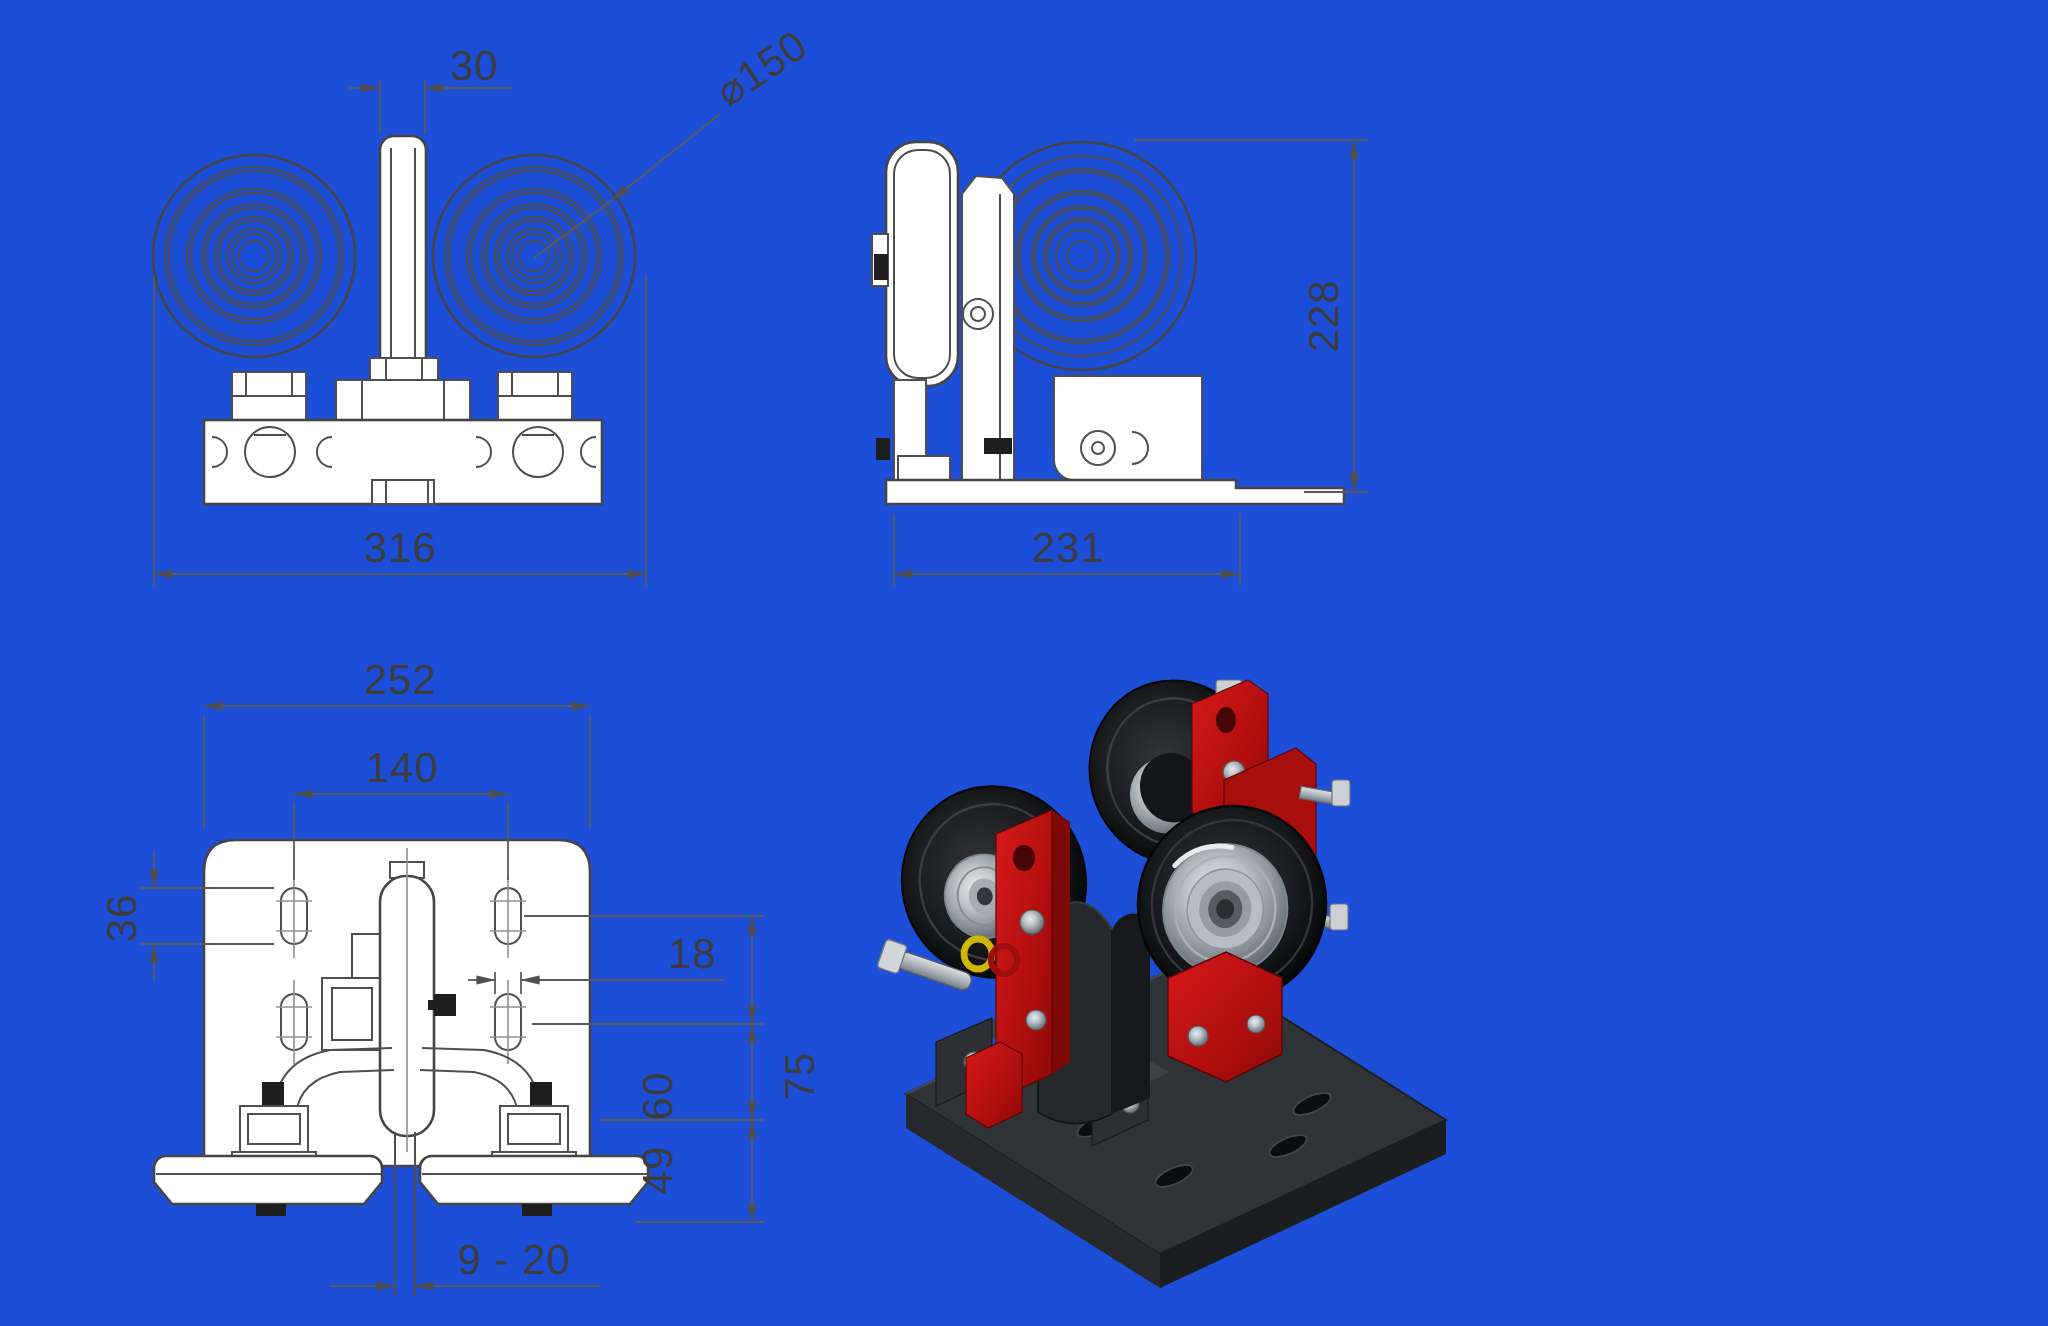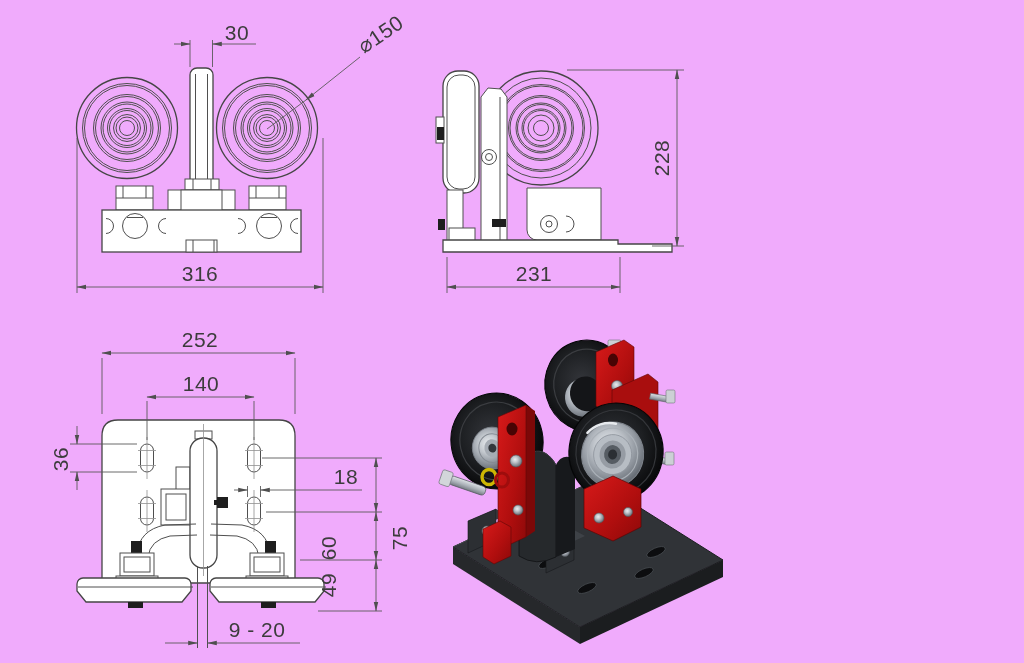--- a/index.html
+++ b/index.html
@@ -1,16 +1,16 @@
 <!DOCTYPE html>
 <html><head>
 <meta charset="utf-8">
 <style>
   html,body{margin:0;padding:0;background:#ffffff;}
-  #canvas{position:relative;width:1024px;height:663px;background:#f0abfc;overflow:hidden;}
+  #canvas{position:relative;width:1024px;height:663px;background:#1d4ed8;overflow:hidden;}
   svg{display:block;}
   .ln{stroke:#4f4f4f;stroke-width:1;fill:none;}
   .lnb{stroke:#454545;stroke-width:1.3;fill:none;}
   .wf{fill:#ffffff;stroke:#4f4f4f;stroke-width:1;}
   .wfb{fill:#ffffff;stroke:#454545;stroke-width:1.3;}
   .blk{fill:#1e1e1e;stroke:none;}
   .dim{stroke:#5a5a5a;stroke-width:0.9;fill:none;}
   .cl{stroke:#909090;stroke-width:0.8;fill:none;}
   .dtx{font-family:"Liberation Sans","DejaVu Sans",sans-serif;font-size:21px;fill:#3c3c3c;letter-spacing:0.5px;text-anchor:middle;}
   .dtxs{text-anchor:start;}

